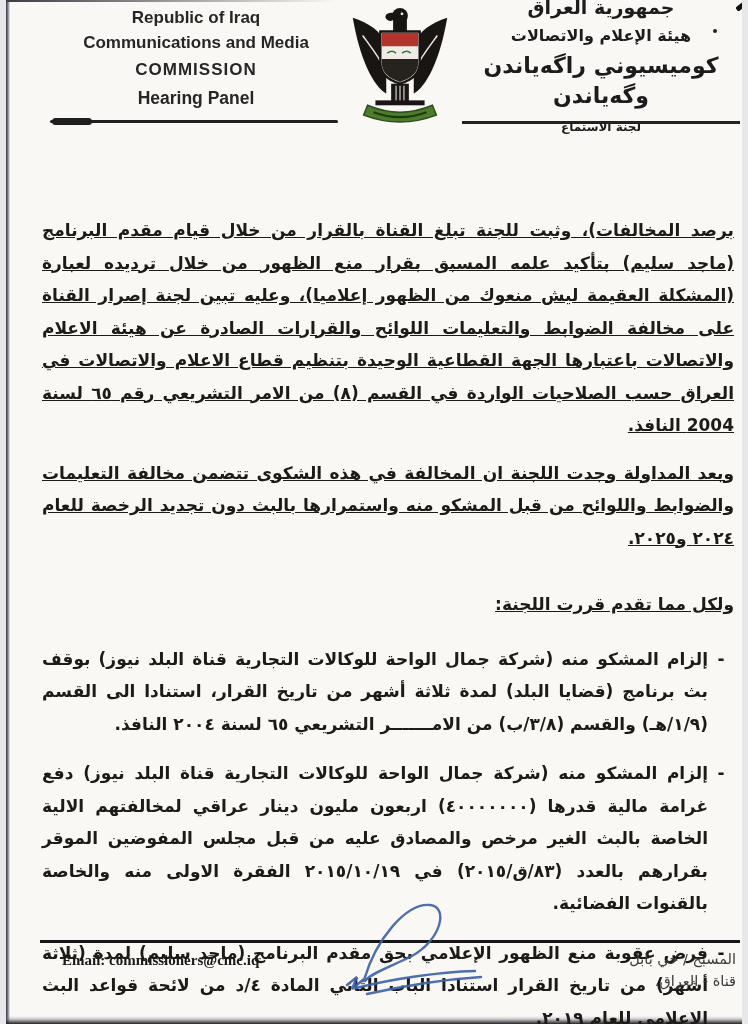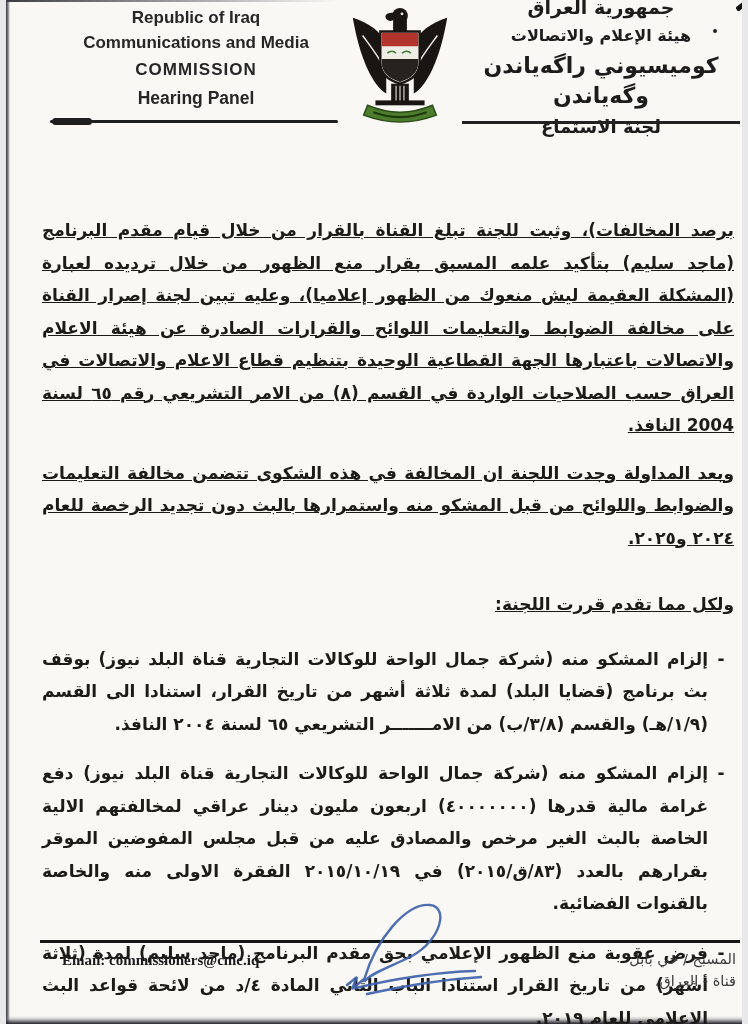--- a/index.html
+++ b/index.html
@@ -29,21 +29,21 @@
   .hdr-en .l3{font-size:17px;line-height:29px;letter-spacing:1px;}
   .hdr-en .l4{font-size:17.5px;line-height:29px;}
   .rule-left{position:absolute;left:44px;top:120px;width:288px;height:3px;background:#1f1f1f;border-radius:2px;}
   .rule-left .blob{position:absolute;left:2px;top:-2px;width:40px;height:7px;background:#1f1f1f;border-radius:4px;}
   .emblem{position:absolute;left:335px;top:2px;width:118px;height:124px;}
   .hdr-ar{position:absolute;left:452px;top:-6px;width:286px;text-align:center;
     direction:rtl;font-weight:bold;color:#1c1c1c;}
   .hdr-ar .l1{font-size:19px;line-height:27px;}
   .hdr-ar .l2{font-size:16px;line-height:30px;}
   .hdr-ar .l3{font-size:22px;line-height:30px;}
-  .hdr-ar .l4{font-size:18px;line-height:32px;}
+  .hdr-ar .l4{font-size:12px;line-height:32px;}
   .rule-right{position:absolute;left:456px;top:121px;width:278px;height:2.5px;background:#222;}
 
   
   .doc-body{position:absolute;left:36px;top:214px;width:692px;direction:rtl;
     font-size:17px;font-weight:bold;line-height:32.5px;color:#1d1b18;}
   .doc-body p{margin:0;text-align:justify;text-decoration:underline;}
   .para2{margin-top:15px !important;}
   .intro{margin-top:34px !important;text-align:right !important;}
   .decision-list{margin-top:22px;}
   .decision{display:flex;margin-bottom:17px;}

